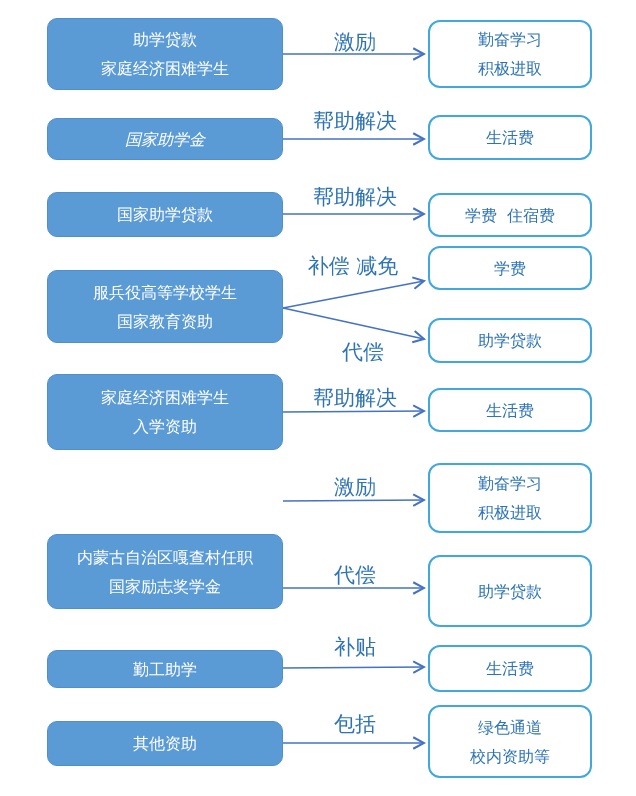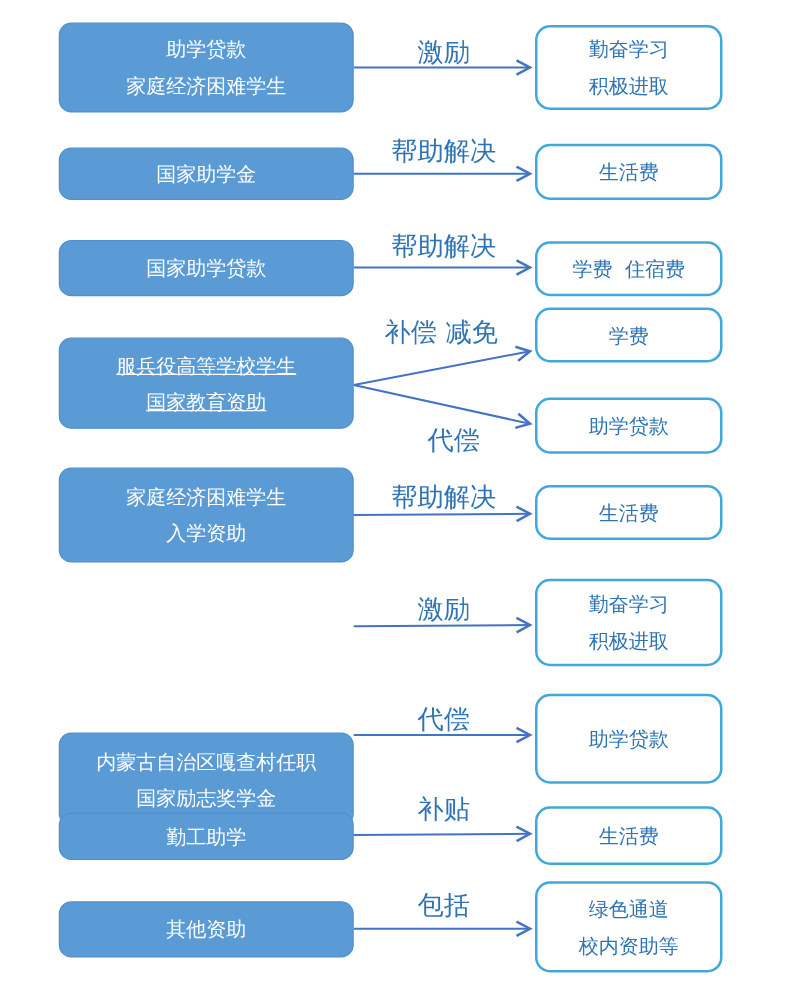--- a/index.html
+++ b/index.html
@@ -34,21 +34,21 @@
     display: flex;
     flex-direction: column;
     align-items: center;
     justify-content: center;
     text-align: center;
     box-sizing: border-box;
   }
   .dst-box {
     position: absolute;
     left: 428px;
-    width: 150px;
+    width: 164px;
     background: #ffffff;
     border: 2px solid #41a8dc;
     border-radius: 12px;
     color: #2e74b5;
     font-size: 16px;
     line-height: 29px;
     display: flex;
     flex-direction: column;
     align-items: center;
     justify-content: center;
@@ -90,37 +90,37 @@
   <div class="src-box" style="top:18px;height:72px;">
     <span>助学贷款</span>
     <span>家庭经济困难学生</span>
   </div>
   <div class="rel-label" style="left:285px;width:140px;top:28px;">激励</div>
   <div class="dst-box" style="top:20px;height:68px;">
     <span>勤奋学习</span>
     <span>积极进取</span>
   </div>
 
-  <div class="src-box" style="top:118px;height:42px;">
+  <div class="src-box" style="top:118px;height:42px;font-style:italic;">
     <span>国家助学金</span>
   </div>
   <div class="rel-label" style="left:285px;width:140px;top:107px;">帮助解决</div>
   <div class="dst-box" style="top:115px;height:45px;">
     <span>生活费</span>
   </div>
 
   <div class="src-box" style="top:192px;height:45px;">
     <span>国家助学贷款</span>
   </div>
   <div class="rel-label" style="left:285px;width:140px;top:183px;">帮助解决</div>
   <div class="dst-box" style="top:193px;height:44px;">
     <span>学费  住宿费</span>
   </div>
 
-  <div class="src-box" style="top:270px;height:73px;text-decoration:underline;">
+  <div class="src-box" style="top:270px;height:73px;">
     <span>服兵役高等学校学生</span>
     <span>国家教育资助</span>
   </div>
   <div class="rel-label" style="left:293px;width:120px;top:252px;">补偿 减免</div>
   <div class="dst-box" style="top:246px;height:44px;">
     <span>学费</span>
   </div>
   <div class="rel-label" style="left:303px;width:120px;top:338px;">代偿</div>
   <div class="dst-box" style="top:318px;height:45px;">
     <span>助学贷款</span>
@@ -134,21 +134,21 @@
   <div class="dst-box" style="top:388px;height:44px;">
     <span>生活费</span>
   </div>
 
   <div class="rel-label" style="left:285px;width:140px;top:473px;">激励</div>
   <div class="dst-box" style="top:463px;height:70px;">
     <span>勤奋学习</span>
     <span>积极进取</span>
   </div>
 
-  <div class="src-box" style="top:586px;height:75px;">
+  <div class="src-box" style="top:534px;height:75px;">
     <span>内蒙古自治区嘎查村任职</span>
     <span>国家励志奖学金</span>
   </div>
   <div class="rel-label" style="left:285px;width:140px;top:561px;">代偿</div>
   <div class="dst-box" style="top:555px;height:72px;">
     <span>助学贷款</span>
   </div>
 
   <div class="src-box" style="top:650px;height:38px;">
     <span>勤工助学</span>

